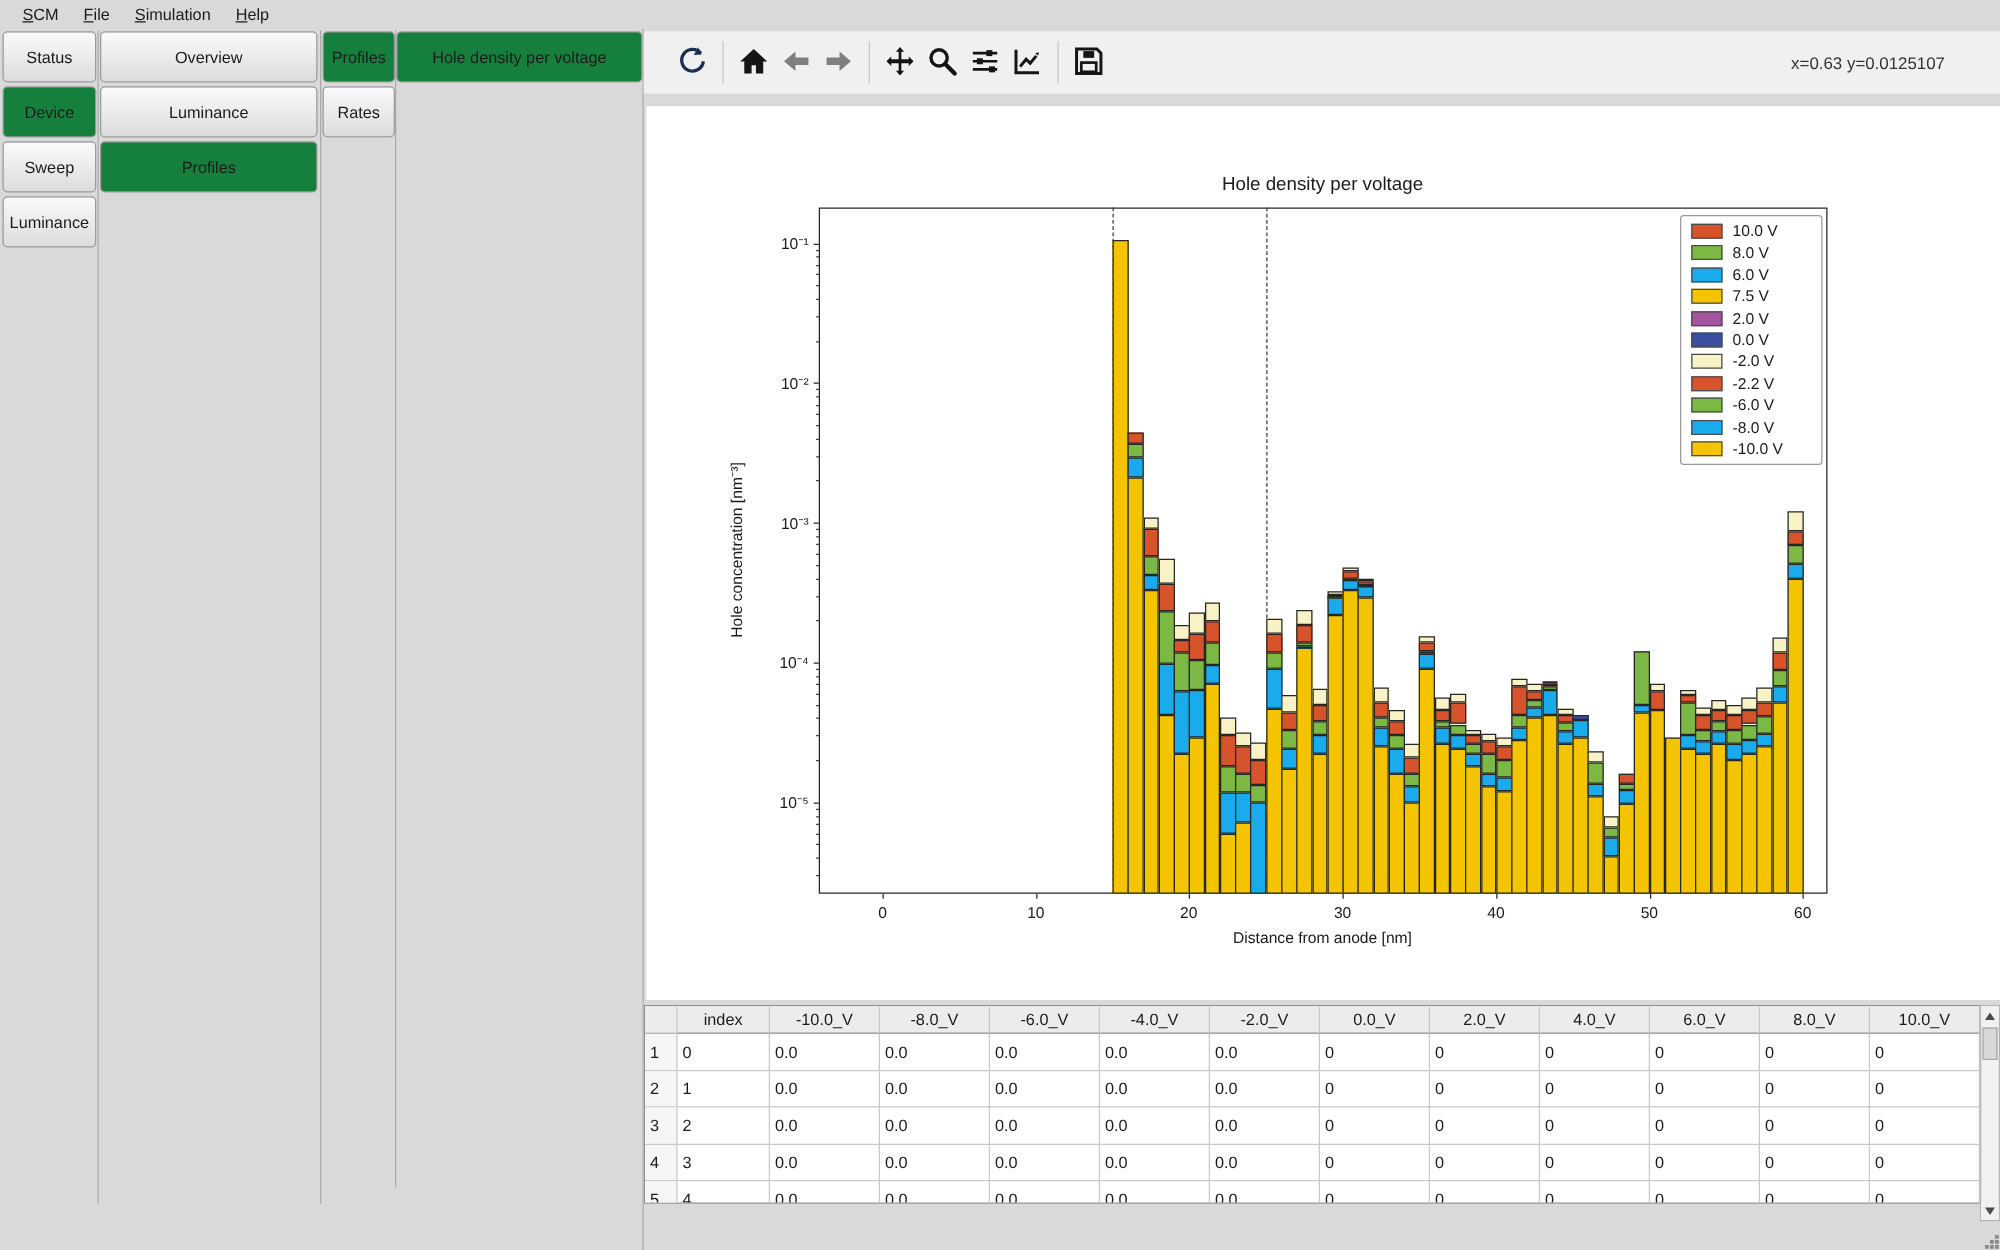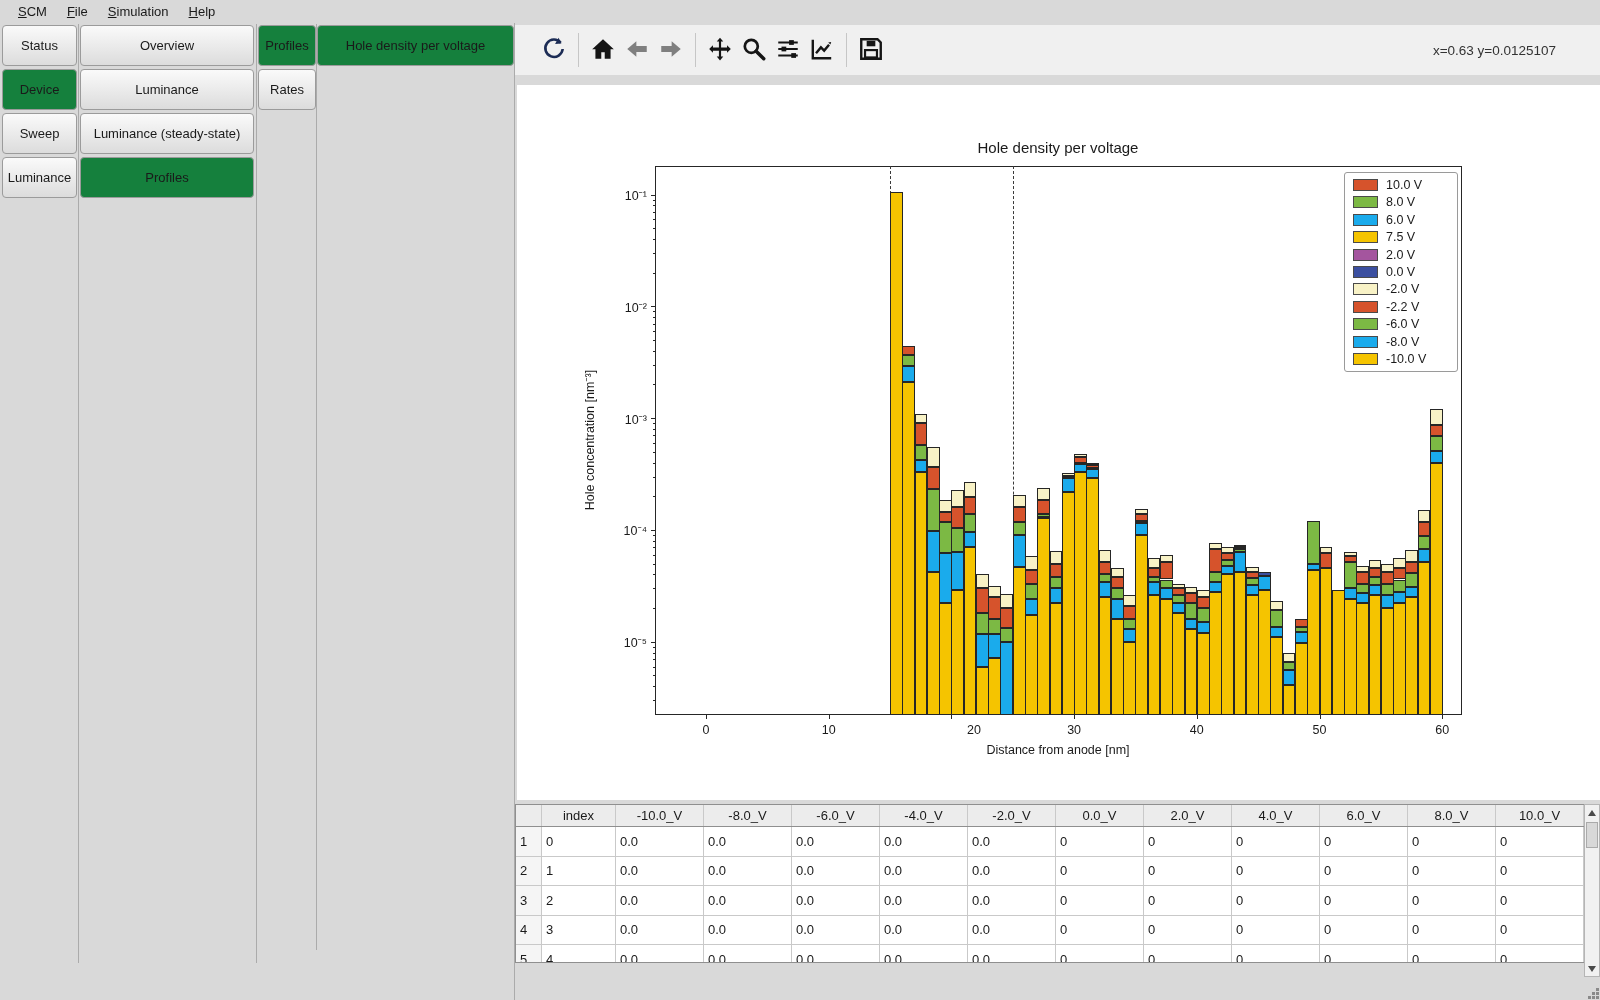--- a/index.html
+++ b/index.html
@@ -94,21 +94,20 @@
 
   <div class="tabcol" id="navcol1" style="left:2px;top:25px;width:75px;">
       <div class="tab">Status</div>
       <div class="tab selected">Device</div>
       <div class="tab">Sweep</div>
       <div class="tab">Luminance</div>
     </div>
   <div class="tabcol" id="navcol2" style="left:80px;top:25px;width:174px;">
       <div class="tab">Overview</div>
       <div class="tab">Luminance</div>
-      <div class="tab">Luminance (steady-state)</div>
       <div class="tab selected">Profiles</div>
     </div>
   <div class="tabcol" id="navcol3" style="left:258px;top:25px;width:58px;">
       <div class="tab selected">Profiles</div>
       <div class="tab">Rates</div>
     </div>
   <div class="tabcol" id="navcol4" style="left:317px;top:25px;width:197px;">
       <div class="tab selected">Hole density per voltage</div>
     </div>
 
@@ -441,21 +440,21 @@
       <div class="seg" style="left: 912.93px; top: 377.59px; width: 12.77px; height: 252.41px; background: rgb(245, 196, 0);"></div>
       <div class="seg" style="left: 912.93px; top: 365.794px; width: 12.77px; height: 11.796px; background: rgb(26, 171, 236);"></div>
       <div class="seg" style="left: 912.93px; top: 351.117px; width: 12.77px; height: 14.677px; background: rgb(124, 185, 68);"></div>
       <div class="seg" style="left: 912.93px; top: 340.423px; width: 12.77px; height: 10.6936px; background: rgb(214, 83, 44);"></div>
       <div class="seg" style="left: 912.93px; top: 324.248px; width: 12.77px; height: 16.1755px; background: rgb(248, 242, 198);"></div>
       <div class="xtick" style="left: 189px; top: 630px;"></div>
       <div class="xlab" style="left: 189px; top: 638px;">0</div>
       <div class="xtick" style="left: 311.7px; top: 630px;"></div>
       <div class="xlab" style="left: 311.7px; top: 638px;">10</div>
       <div class="xtick" style="left: 434.4px; top: 630px;"></div>
-      <div class="xlab" style="left: 457px; top: 638px; text-align: right;">20</div>
+      <div class="xlab" style="left: 434px; top: 638px; text-align: right;">20</div>
       <div class="xtick" style="left: 557.1px; top: 630px;"></div>
       <div class="xlab" style="left: 557.1px; top: 638px;">30</div>
       <div class="xtick" style="left: 679.8px; top: 630px;"></div>
       <div class="xlab" style="left: 679.8px; top: 638px;">40</div>
       <div class="xtick" style="left: 802.5px; top: 630px;"></div>
       <div class="xlab" style="left: 802.5px; top: 638px;">50</div>
       <div class="xtick" style="left: 925.2px; top: 630px;"></div>
       <div class="xlab" style="left: 925.2px; top: 638px;">60</div>
       <div class="ytick" style="left: 133.5px; top: 109.5px; width: 4.5px;"></div>
       <div class="ylab" style="left: 130px; top: 110px;">10⁻¹</div>

